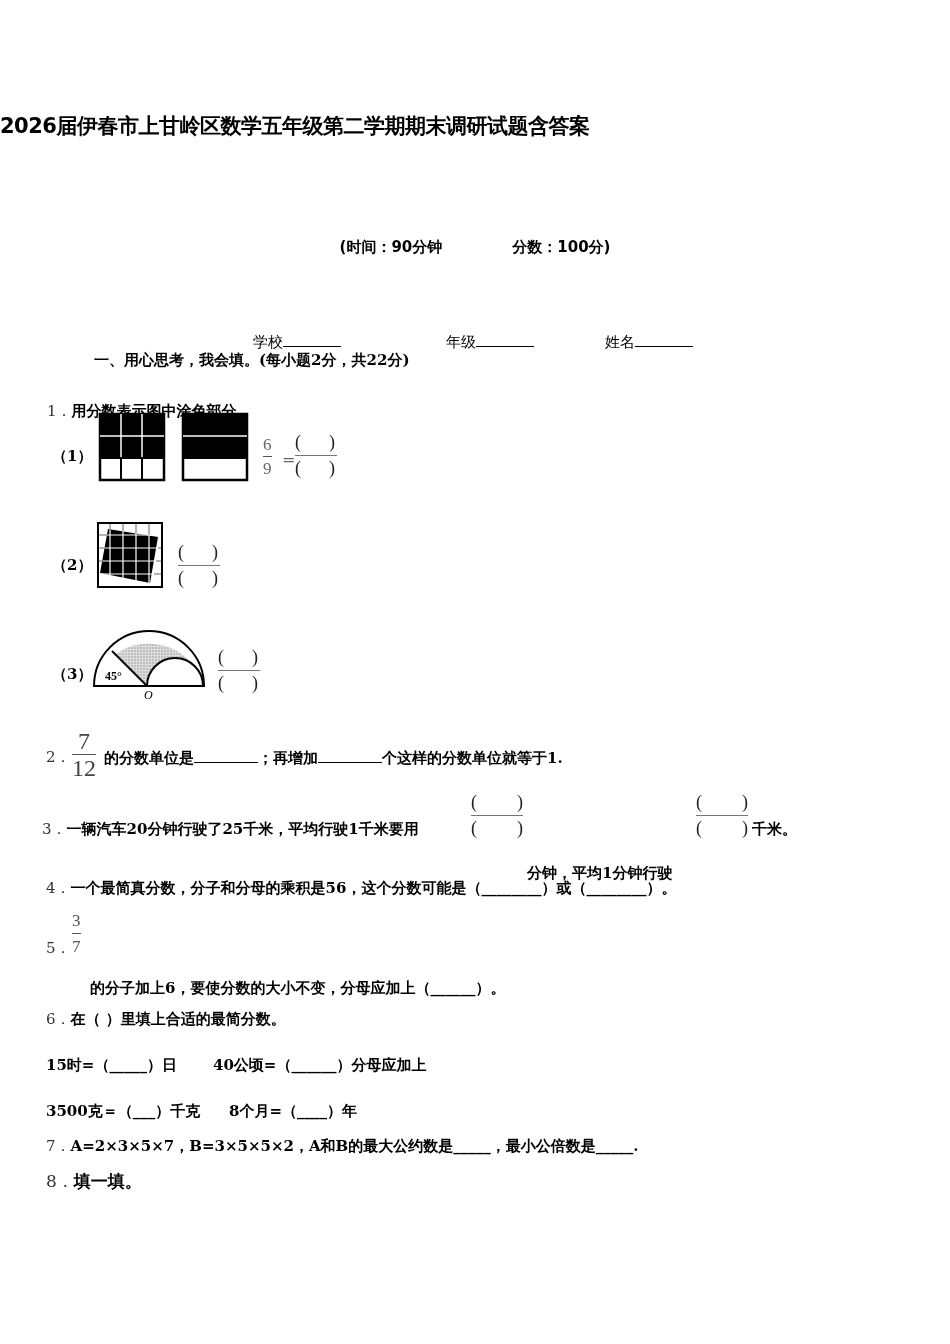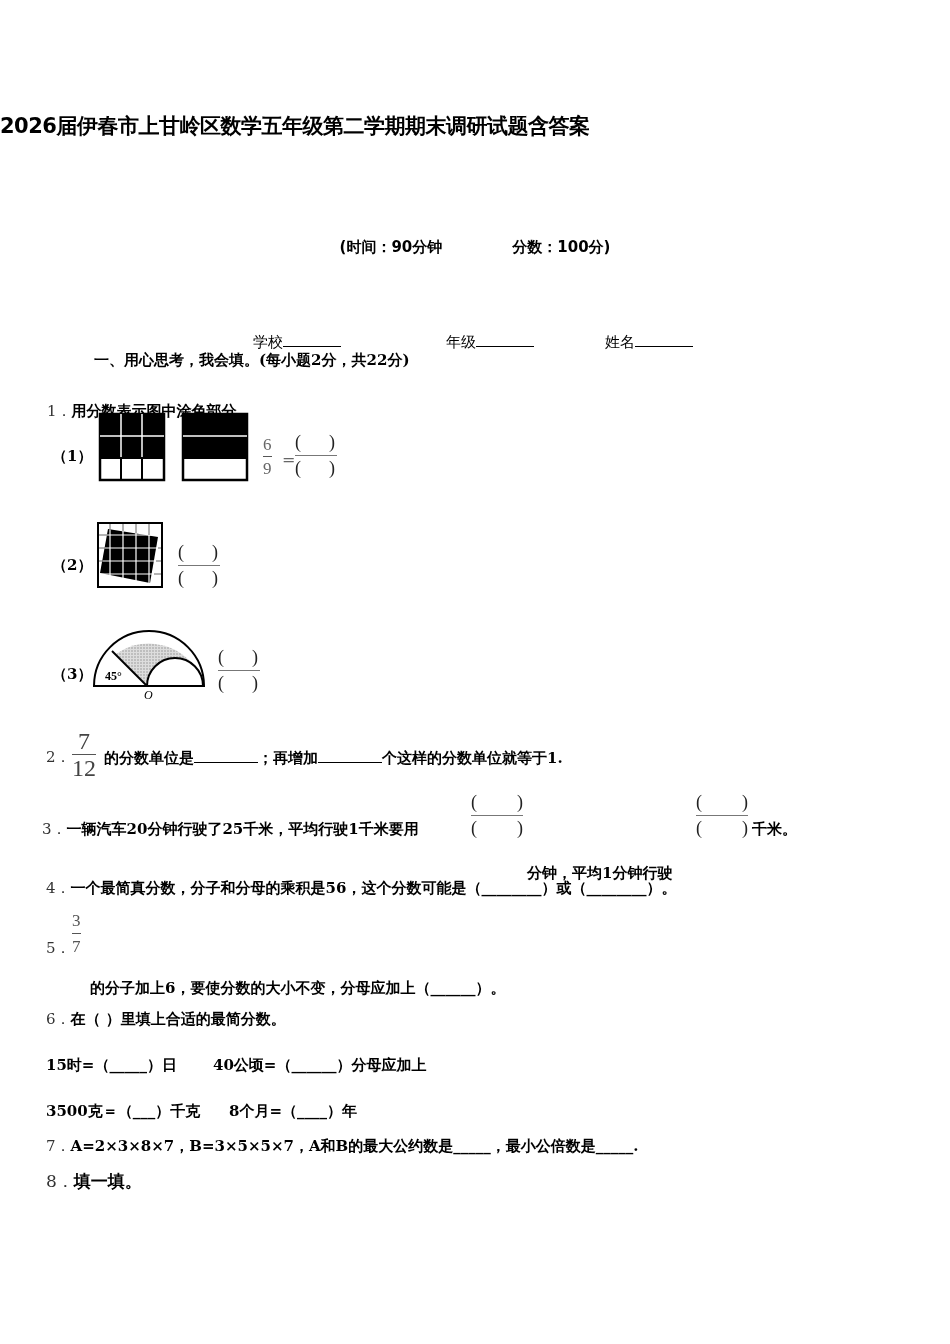--- a/index.html
+++ b/index.html
@@ -215,18 +215,18 @@
 
 <div class="abs t" style="left:46px; top:1010px;">
   <span class="num">6．</span><span>在（ ）里填上合适的最简分数。</span>
 </div>
 <div class="abs t" style="left:46px; top:1056px;">15时=（_____）日</div>
 <div class="abs t" style="left:213px; top:1056px;">40公顷=（______）分母应加上</div>
 <div class="abs t" style="left:46px; top:1102px;">3500克＝（___）千克</div>
 <div class="abs t" style="left:229px; top:1102px;">8个月=（____）年</div>
 
 <div class="abs t" style="left:46px; top:1137px;">
-  <span class="num">7．</span><span>A=2×3×8×7，B=3×5×5×7，A和B的最大公约数是_____，最小公倍数是_____.</span>
+  <span class="num">7．</span><span>A=2×3×5×7，B=3×5×5×2，A和B的最大公约数是_____，最小公倍数是_____.</span>
 </div>
 
 <div class="abs t" style="left:46px; top:1170px; font-size:17px;">
   <span class="num">8．</span><span>填一填。</span>
 </div>
 
 </body></html>

